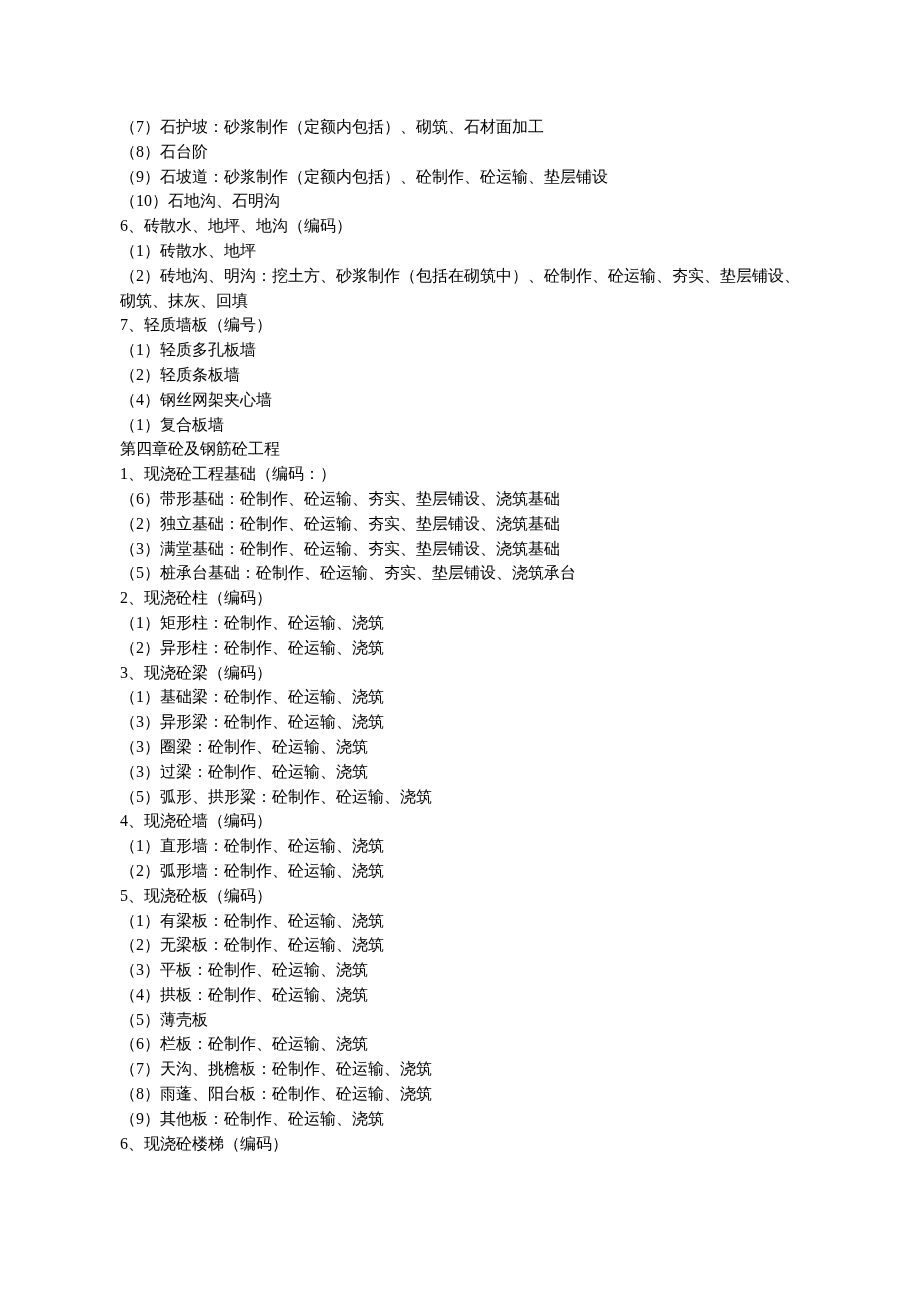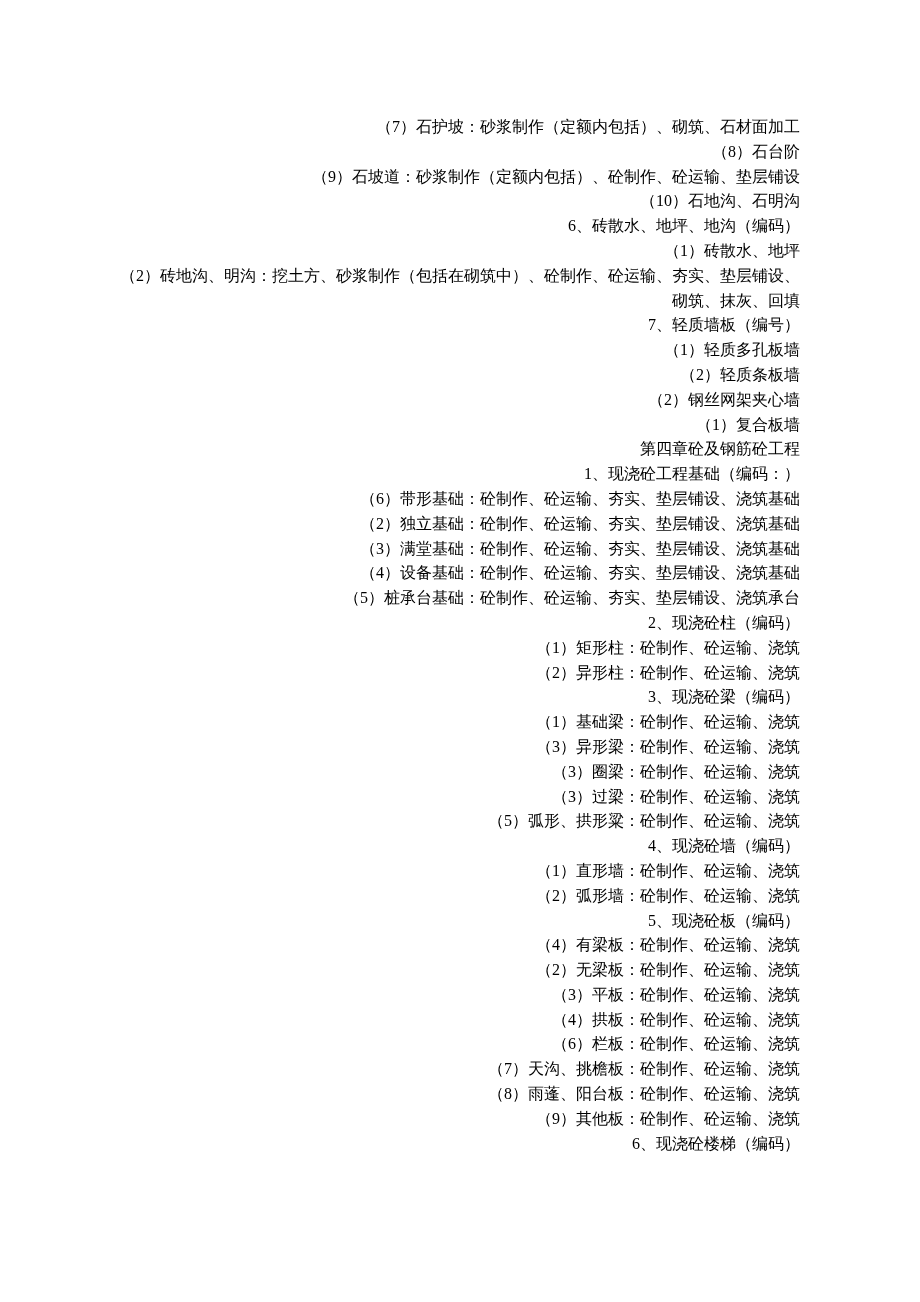--- a/index.html
+++ b/index.html
@@ -14,61 +14,60 @@
   .page {
     width: 920px;
     min-height: 1302px;
     box-sizing: border-box;
     padding: 115px 120px 200px 120px;
     background: #fff;
   }
   .line {
     white-space: pre-wrap;
     word-break: break-all;
-    text-align: right;
   }
 </style>
 </head>
 <body>
 
 <div class="page" id="page-root">
     <div class="line">（7）石护坡：砂浆制作（定额内包括）、砌筑、石材面加工</div>
     <div class="line">（8）石台阶</div>
     <div class="line">（9）石坡道：砂浆制作（定额内包括）、砼制作、砼运输、垫层铺设</div>
     <div class="line">（10）石地沟、石明沟</div>
     <div class="line">6、砖散水、地坪、地沟（编码）</div>
     <div class="line">（1）砖散水、地坪</div>
     <div class="line">（2）砖地沟、明沟：挖土方、砂浆制作（包括在砌筑中）、砼制作、砼运输、夯实、垫层铺设、砌筑、抹灰、回填</div>
     <div class="line">7、轻质墙板（编号）</div>
     <div class="line">（1）轻质多孔板墙</div>
     <div class="line">（2）轻质条板墙</div>
-    <div class="line">（2）钢丝网架夹心墙</div>
+    <div class="line">（4）钢丝网架夹心墙</div>
     <div class="line">（1）复合板墙</div>
     <div class="line">第四章砼及钢筋砼工程</div>
     <div class="line">1、现浇砼工程基础（编码：）</div>
     <div class="line">（6）带形基础：砼制作、砼运输、夯实、垫层铺设、浇筑基础</div>
     <div class="line">（2）独立基础：砼制作、砼运输、夯实、垫层铺设、浇筑基础</div>
     <div class="line">（3）满堂基础：砼制作、砼运输、夯实、垫层铺设、浇筑基础</div>
-    <div class="line">（4）设备基础：砼制作、砼运输、夯实、垫层铺设、浇筑基础</div>
     <div class="line">（5）桩承台基础：砼制作、砼运输、夯实、垫层铺设、浇筑承台</div>
     <div class="line">2、现浇砼柱（编码）</div>
     <div class="line">（1）矩形柱：砼制作、砼运输、浇筑</div>
     <div class="line">（2）异形柱：砼制作、砼运输、浇筑</div>
     <div class="line">3、现浇砼梁（编码）</div>
     <div class="line">（1）基础梁：砼制作、砼运输、浇筑</div>
     <div class="line">（3）异形梁：砼制作、砼运输、浇筑</div>
     <div class="line">（3）圈梁：砼制作、砼运输、浇筑</div>
     <div class="line">（3）过梁：砼制作、砼运输、浇筑</div>
     <div class="line">（5）弧形、拱形粱：砼制作、砼运输、浇筑</div>
     <div class="line">4、现浇砼墙（编码）</div>
     <div class="line">（1）直形墙：砼制作、砼运输、浇筑</div>
     <div class="line">（2）弧形墙：砼制作、砼运输、浇筑</div>
     <div class="line">5、现浇砼板（编码）</div>
-    <div class="line">（4）有梁板：砼制作、砼运输、浇筑</div>
+    <div class="line">（1）有梁板：砼制作、砼运输、浇筑</div>
     <div class="line">（2）无梁板：砼制作、砼运输、浇筑</div>
     <div class="line">（3）平板：砼制作、砼运输、浇筑</div>
     <div class="line">（4）拱板：砼制作、砼运输、浇筑</div>
+    <div class="line">（5）薄壳板</div>
     <div class="line">（6）栏板：砼制作、砼运输、浇筑</div>
     <div class="line">（7）天沟、挑檐板：砼制作、砼运输、浇筑</div>
     <div class="line">（8）雨蓬、阳台板：砼制作、砼运输、浇筑</div>
     <div class="line">（9）其他板：砼制作、砼运输、浇筑</div>
     <div class="line">6、现浇砼楼梯（编码）</div>
   </div>
 
 </body></html>

